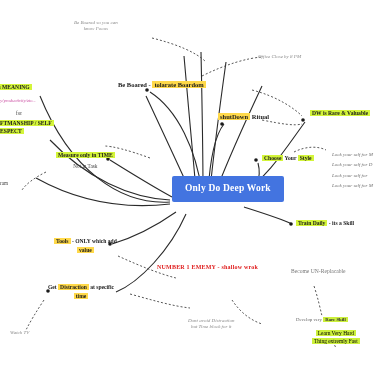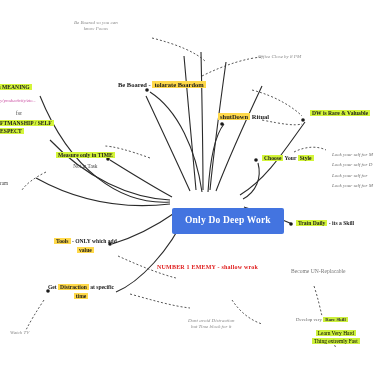--- a/index.html
+++ b/index.html
@@ -95,21 +95,21 @@
       <circle cx="222" cy="124" r="1.8"></circle>
       <circle cx="303" cy="120" r="1.8"></circle>
       <circle cx="256" cy="160" r="1.8"></circle>
       <circle cx="291" cy="224" r="1.8"></circle>
       <circle cx="108" cy="159" r="1.8"></circle>
       <circle cx="110" cy="244" r="1.8"></circle>
       <circle cx="48" cy="291" r="1.8"></circle>
     </g>
   </svg>
 
-  <div class="node central" style="left:172px;top:208px;">
+  <div class="node central" style="left:172px;top:176px;">
     <span>Only Do Deep Work</span>
   </div>
 
   <div class="node ctr" style="left:74px;top:20px;">
     <div class="note">Be Boared so you can</div>
     <div class="note">know Focus</div>
   </div>
 
   <div class="node lbl" style="left:118px;top:81px;">
     <span>Be Boared - </span><span class="hl-y">tolarate Boardom</span>

